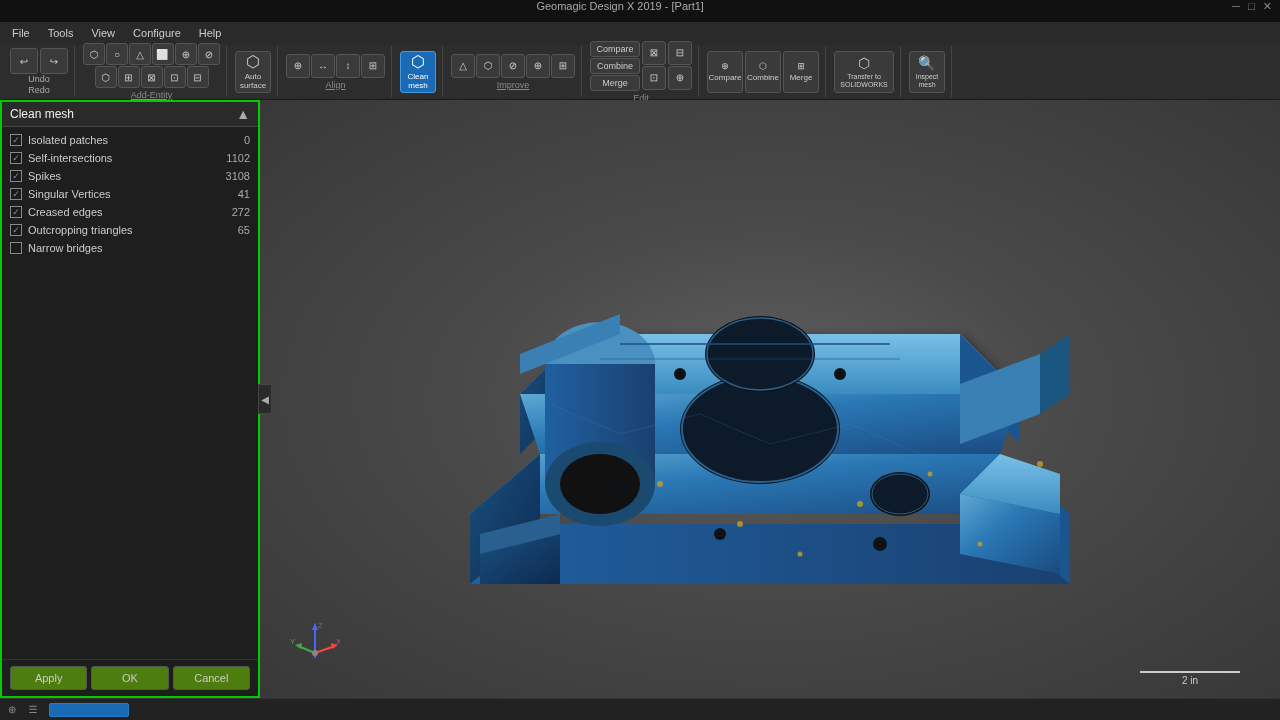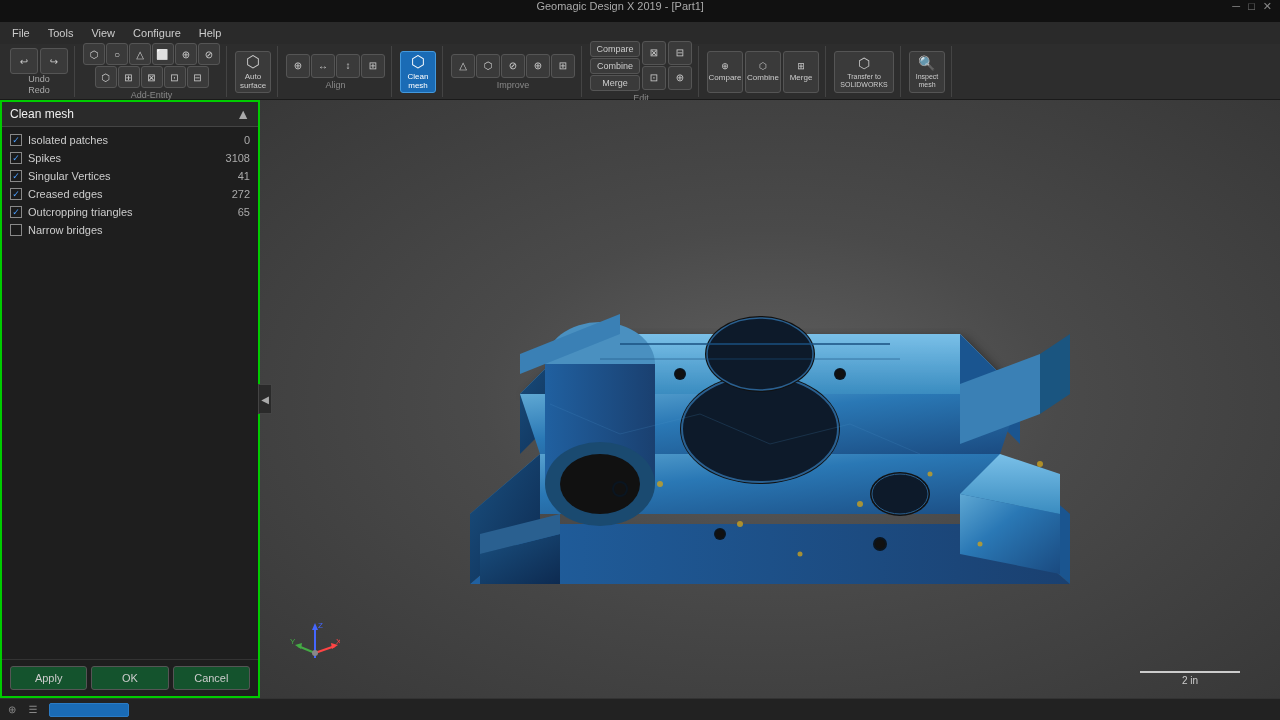--- a/index.html
+++ b/index.html
@@ -62,20 +62,21 @@
       align-items: center;
       border-right: 1px solid #444;
       padding: 0 6px;
       height: 100%;
       justify-content: center;
     }
     .toolbar-group-label {
       font-size: 9px;
       color: #888;
       margin-top: 2px;
+      text-decoration: underline;
     }
     .toolbar-row {
       display: flex;
       gap: 2px;
     }
     .tb-btn {
       width: 28px;
       height: 26px;
       background: #3a3a3a;
       border: 1px solid #555;
@@ -207,21 +208,21 @@
     #buttons-row {
       display: flex;
       gap: 4px;
       padding: 6px 8px;
       background: #1e1e1e;
       border-top: 1px solid #333;
     }
     .dialog-btn {
       flex: 1;
       height: 24px;
-      background: #14532d;
+      background: #4d7c0f;
       border: 1px solid #555;
       border-radius: 3px;
       color: #ccc;
       font-size: 11px;
       cursor: pointer;
       display: flex;
       align-items: center;
       justify-content: center;
     }
 
@@ -484,20 +485,27 @@
     </div>
 
     <div class="check-list">
 
       <div class="check-item">
         <div class="check-item-left">
           <div class="checkbox checked"></div>
           <span class="check-label">Isolated patches</span>
         </div>
         <span class="check-value">0</span>
+      </div>
+      <div class="check-item">
+        <div class="check-item-left">
+          <div class="checkbox checked"></div>
+          <span class="check-label">Self-intersections</span>
+        </div>
+        <span class="check-value">1102</span>
       </div>
       <div class="check-item">
         <div class="check-item-left">
           <div class="checkbox checked"></div>
           <span class="check-label">Spikes</span>
         </div>
         <span class="check-value">3108</span>
       </div>
       <div class="check-item">
         <div class="check-item-left">

